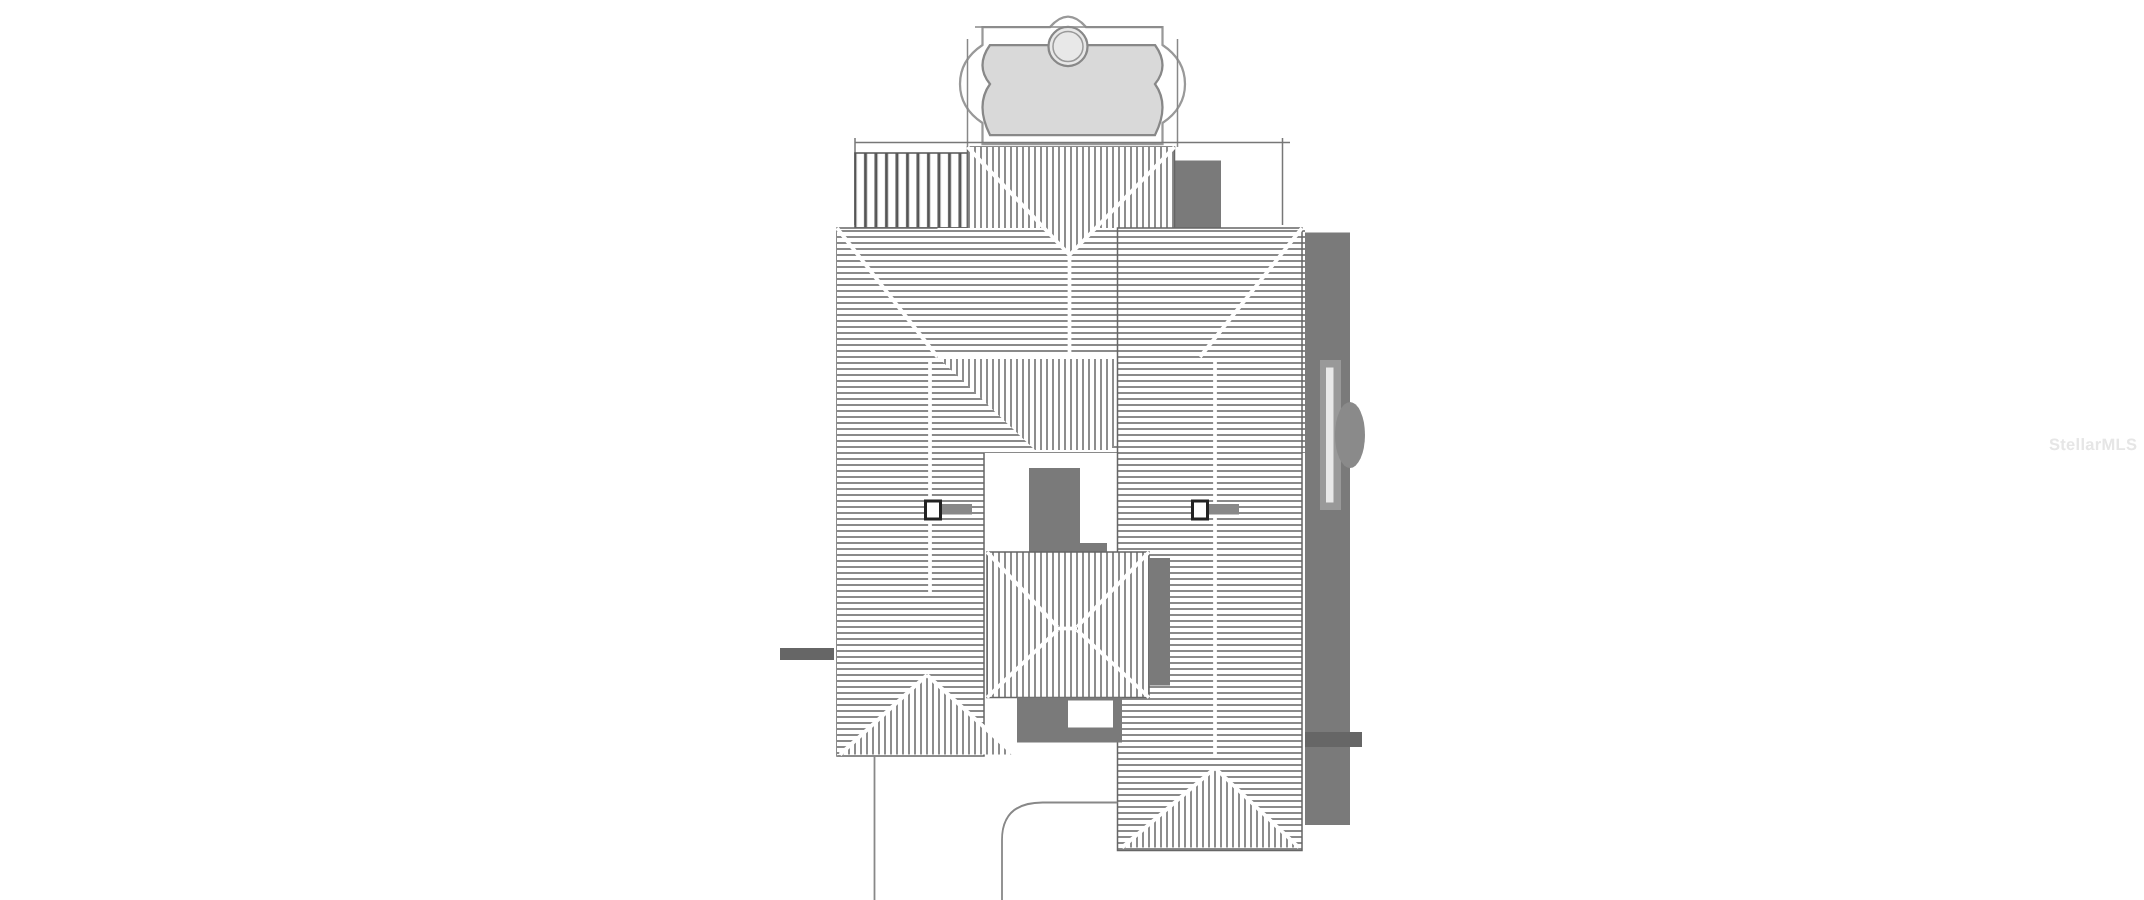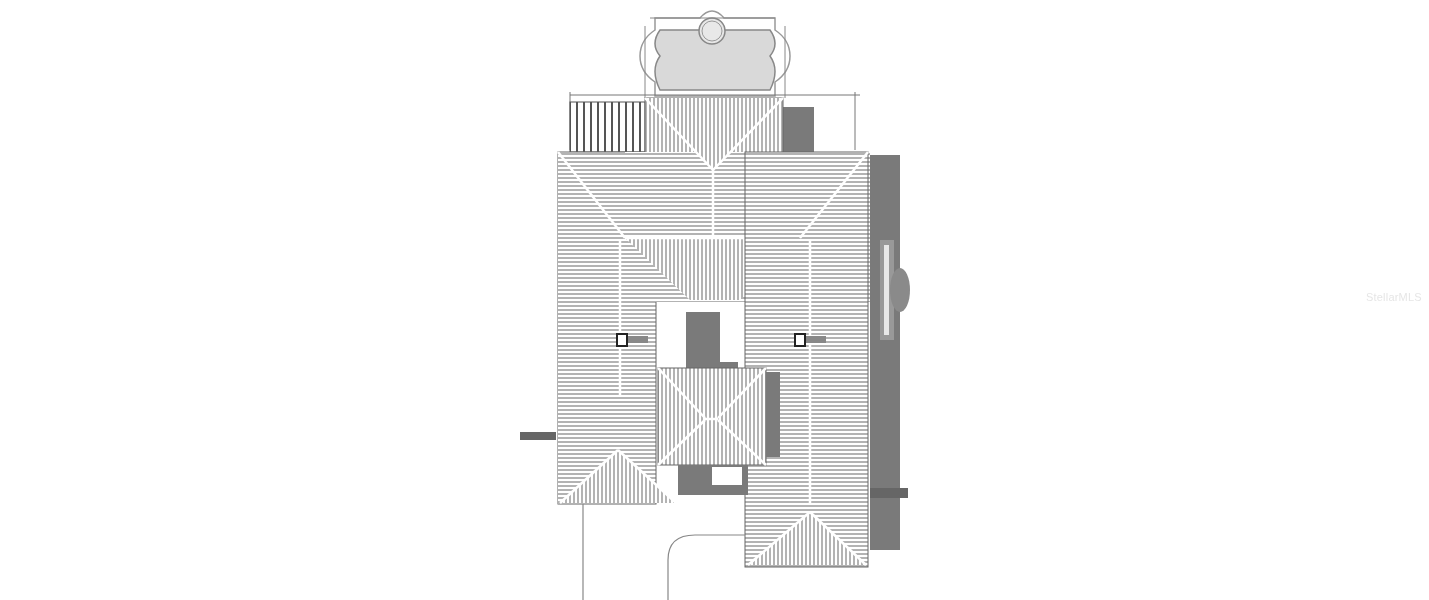--- a/index.html
+++ b/index.html
@@ -1,18 +1,18 @@
 <!DOCTYPE html>
 <html><head>
   <meta charset="utf-8">
   <style>
     html, body { margin: 0; padding: 0; background: #ffffff; }
     body { width: 1429px; height: 600px; overflow: hidden; position: relative; font-family: "Liberation Sans", sans-serif; }
     .canvas { position: absolute; left: 0; top: 0; width: 1429px; height: 600px; }
-    .watermark { position: absolute; left: 1366px; top: 291px; font-size: 11px; color: #e6e6e6; letter-spacing: 0.2px; font-weight: normal; }
+    .watermark { position: absolute; left: 1366px; top: 291px; font-size: 11px; color: #e6e6e6; letter-spacing: 0.2px; font-weight: bold; }
   </style>
 </head>
 <body>
 
 <div class="canvas">
 <svg width="1429" height="600" viewBox="0 0 1429 600" xmlns="http://www.w3.org/2000/svg">
   <defs>
     <pattern id="hz" width="4" height="4" patternUnits="userSpaceOnUse">
       <rect width="4" height="4" fill="#fff"></rect>
       <line x1="0" y1="2" x2="4" y2="2" stroke="#8a8a8a" stroke-width="1.3"></line>

